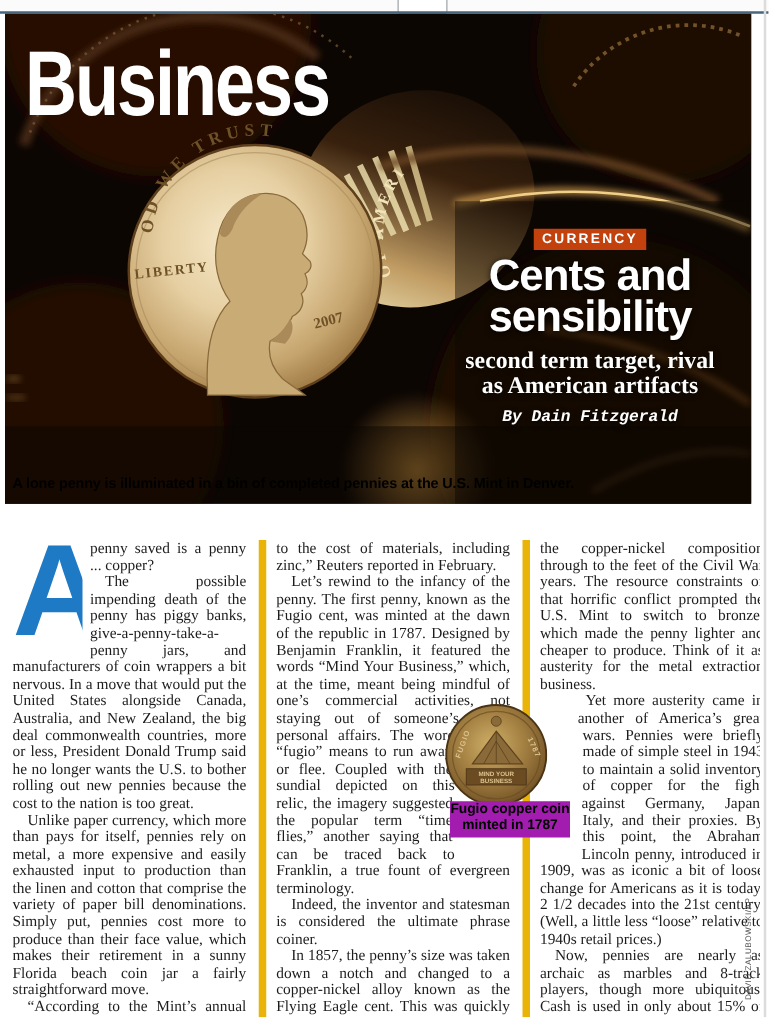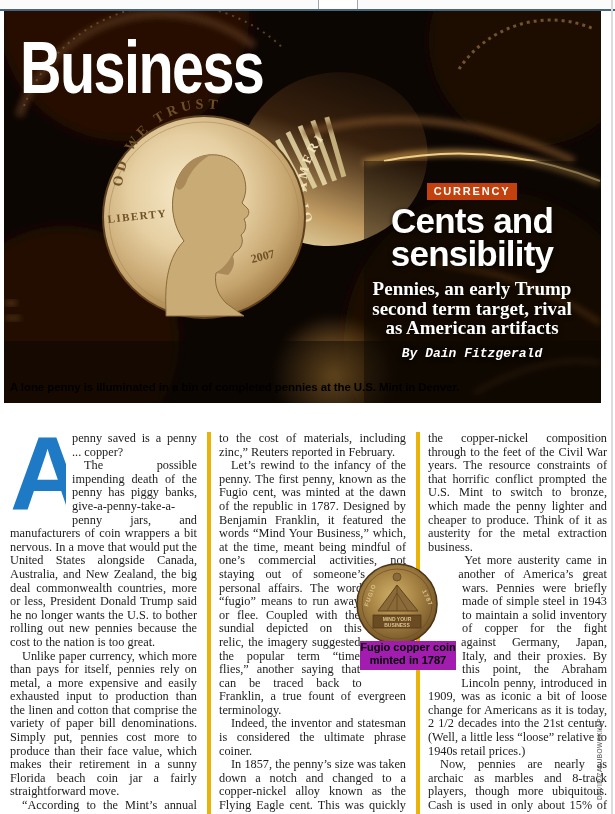--- a/index.html
+++ b/index.html
@@ -29,21 +29,21 @@
   .byline{font-family:Liberation Mono, monospace;font-style:italic;font-weight:600;font-size:13px;margin-top:8px;}
 
   .photo-caption{position:absolute;left:10px;top:381px;width:595px;color:#000;
                  font-weight:bold;font-size:11.5px;letter-spacing:-0.1px;}
 
   
   .article{position:absolute;left:10px;top:432px;width:598px;height:382px;overflow:hidden;
            display:flex;color:#1c1c1c;font-family:"Liberation Serif",serif;
            font-size:12.3px;line-height:13.6px;text-align:justify;}
   .col{width:187px;flex:0 0 auto;}
-  .col + .col{border-left:4px solid #eab308;margin-left:10px;padding-left:8px;}
+  .col + .col{border-left:6px solid #eab308;margin-left:10px;padding-left:8px;}
   .col.c3{width:179px;}
   .article p{margin:0;text-indent:12px;}
   .article p.noindent{text-indent:0;}
   .dropcap{float:left;width:56px;height:80px;margin:3px 6px 0 0;color:#1f7ac5;
            font-family:"Liberation Sans",sans-serif;font-weight:bold;font-size:104px;line-height:76px;
            text-indent:0;overflow:hidden;}
   .coin-spacer-right{float:right;width:46px;height:132px;
       shape-outside:polygon(46px 0px,22px 4px,8px 28px,2px 55px,8px 82px,2px 100px,6px 132px,46px 132px);
       shape-margin:3px;}
   .coin-spacer-left{float:left;width:34px;height:124px;
@@ -160,21 +160,20 @@
 
     <div class="masthead">Business</div>
 
     <div class="hero-text">
       <span class="badge">CURRENCY</span>
       <div class="headline">
         <div>Cents and</div>
         <div>sensibility</div>
       </div>
       <div class="deck">
-        <div>Pennies, an early Trump</div>
         <div>second term target, rival</div>
         <div>as American artifacts</div>
       </div>
       <div class="byline">By Dain Fitzgerald</div>
     </div>
   </div>
 
   <div class="photo-caption">A lone penny is illuminated in a bin of completed pennies at the U.S. Mint in Denver.</div>
 
   <div class="article">

